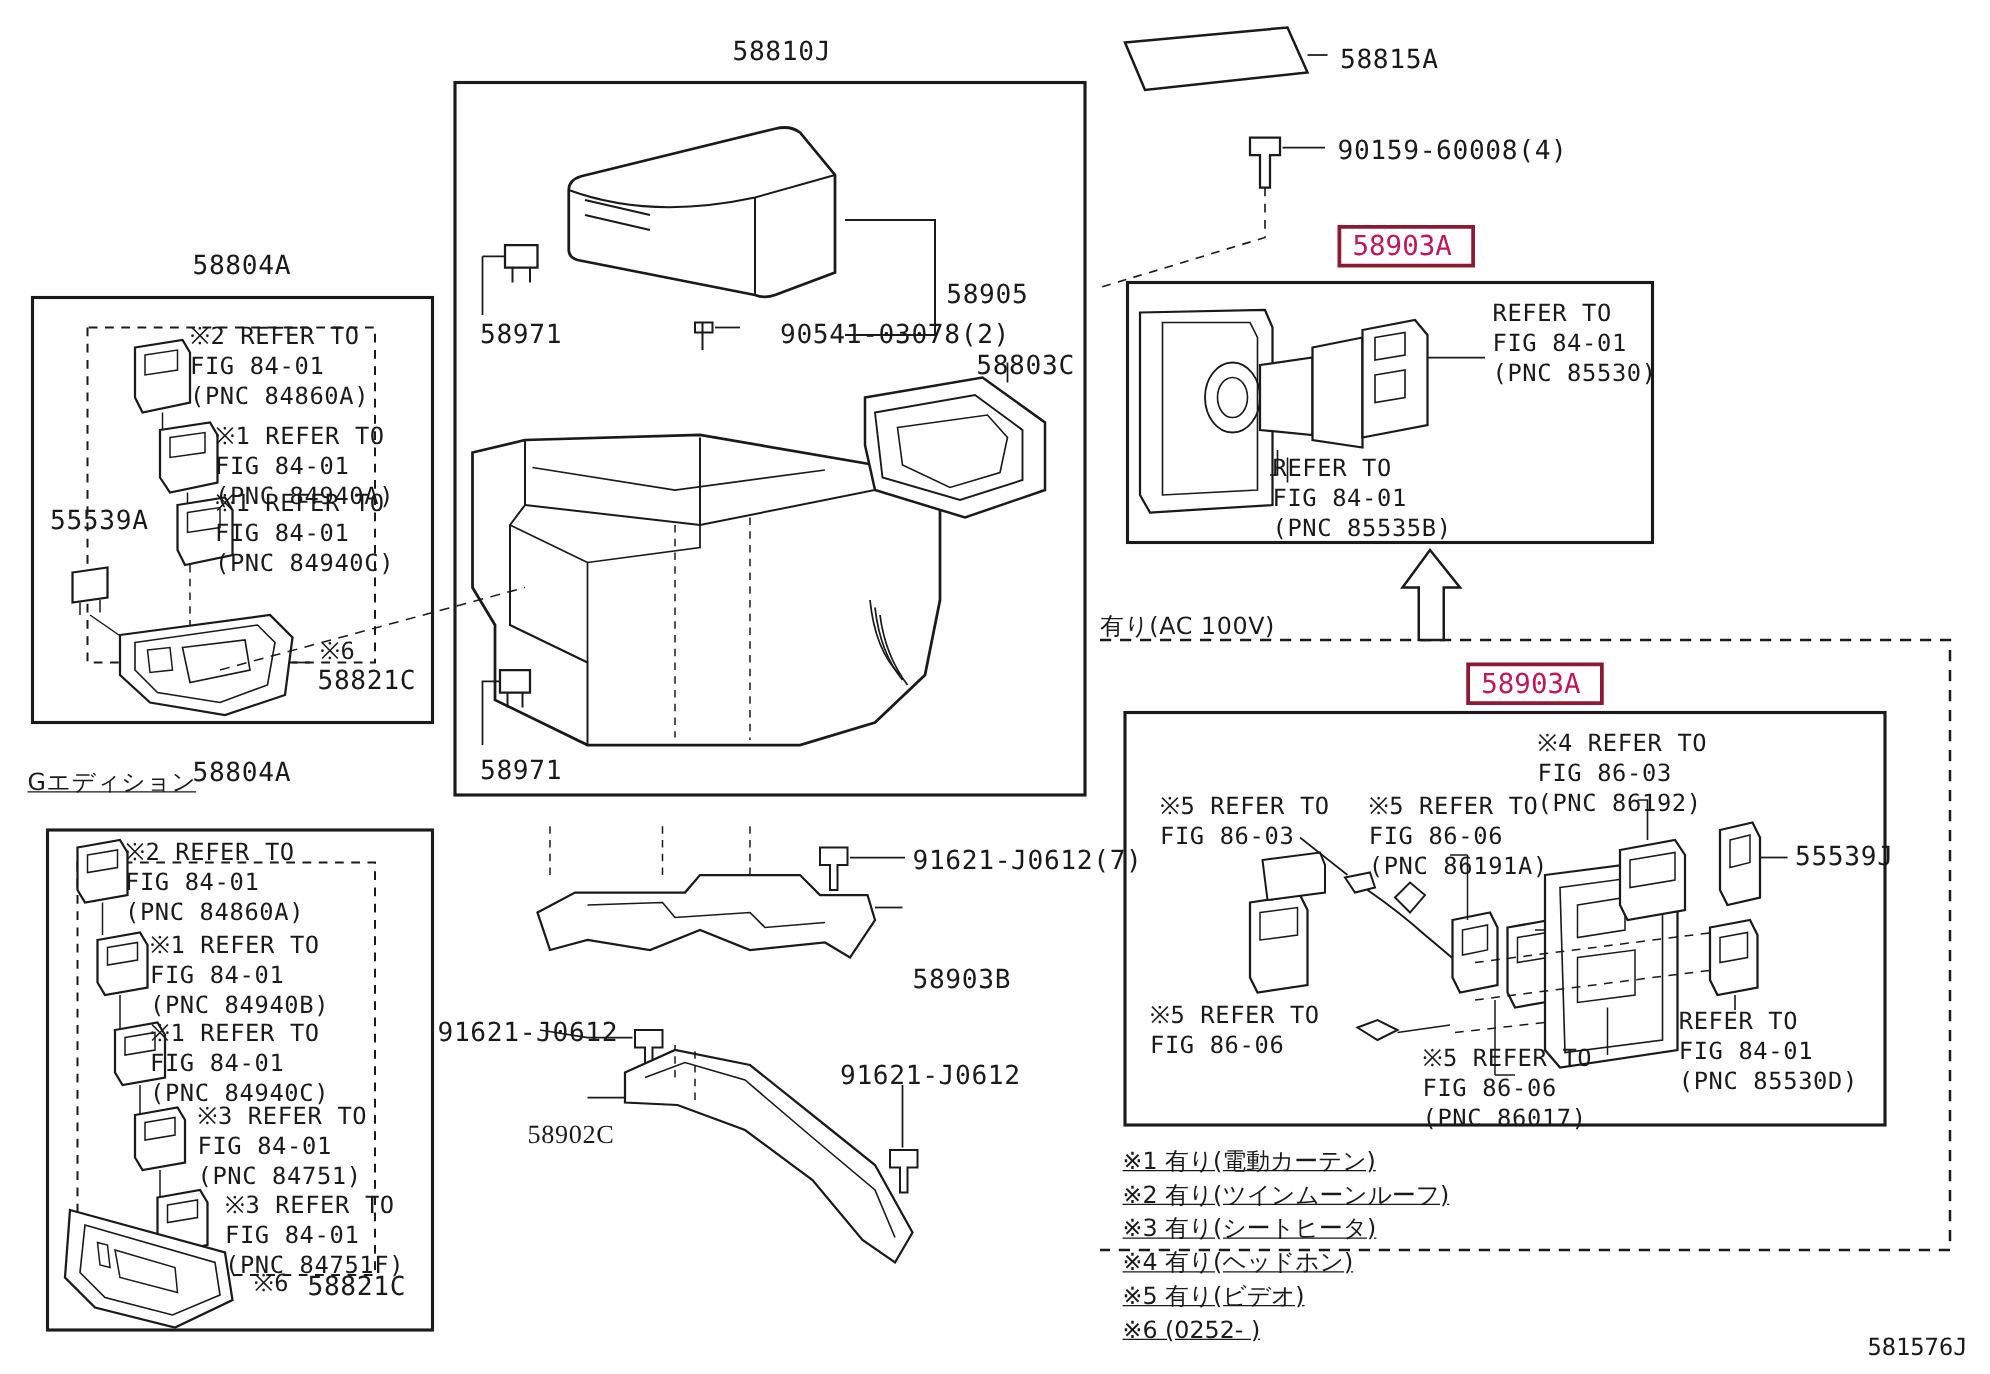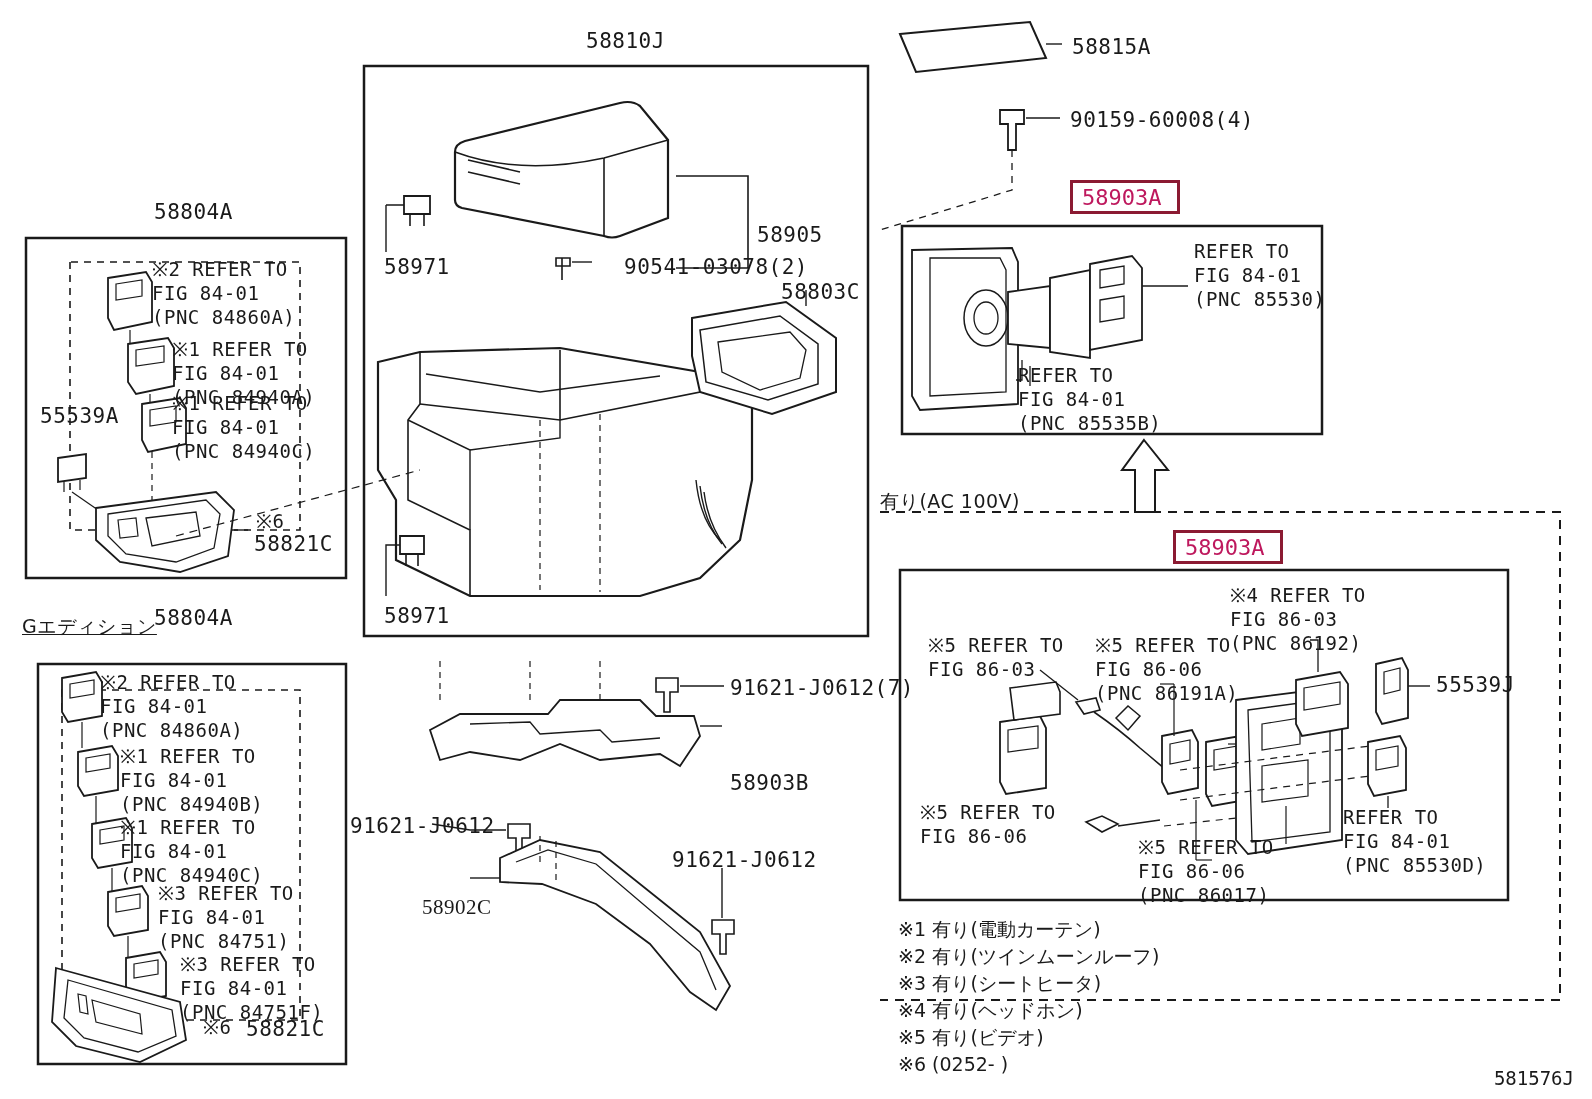--- a/index.html
+++ b/index.html
@@ -5,21 +5,21 @@
   html,body{margin:0;padding:0;background:#ffffff;}
   body{width:1592px;height:1099px;position:relative;font-family:"DejaVu Sans Mono",monospace;color:#1a1a1a;overflow:hidden;}
   .diagram{position:absolute;inset:0;}
   .lbl{position:absolute;font-size:21px;letter-spacing:0.5px;white-space:pre;line-height:1.25;}
   .lbl.small{font-size:19px;}
   .lbl.jp{font-family:"DejaVu Sans",sans-serif;font-size:19px;}
   .redbox{position:absolute;border:3px solid #8b1a32;box-sizing:border-box;background:#fff;}
   .redlabel{position:absolute;font-size:22px;color:#be185d;}
   svg{position:absolute;left:0;top:0;width:1592px;height:1099px;overflow:visible;}
   .footer{position:absolute;right:18px;bottom:10px;font-size:19px;}
-  .notes{position:absolute;font-family:"DejaVu Sans",sans-serif;font-size:19px;line-height:1.42;}
+  .notes{position:absolute;font-family:"DejaVu Sans",sans-serif;font-size:19px;line-height:1.42;text-decoration:underline;}
   .underline{text-decoration:underline;}
 </style>
 </head>
 <body>
 
 <div class="diagram">
 
   <svg viewBox="0 0 1592 1099">
     <g fill="none" stroke="#1a1a1a" stroke-width="2">
 

